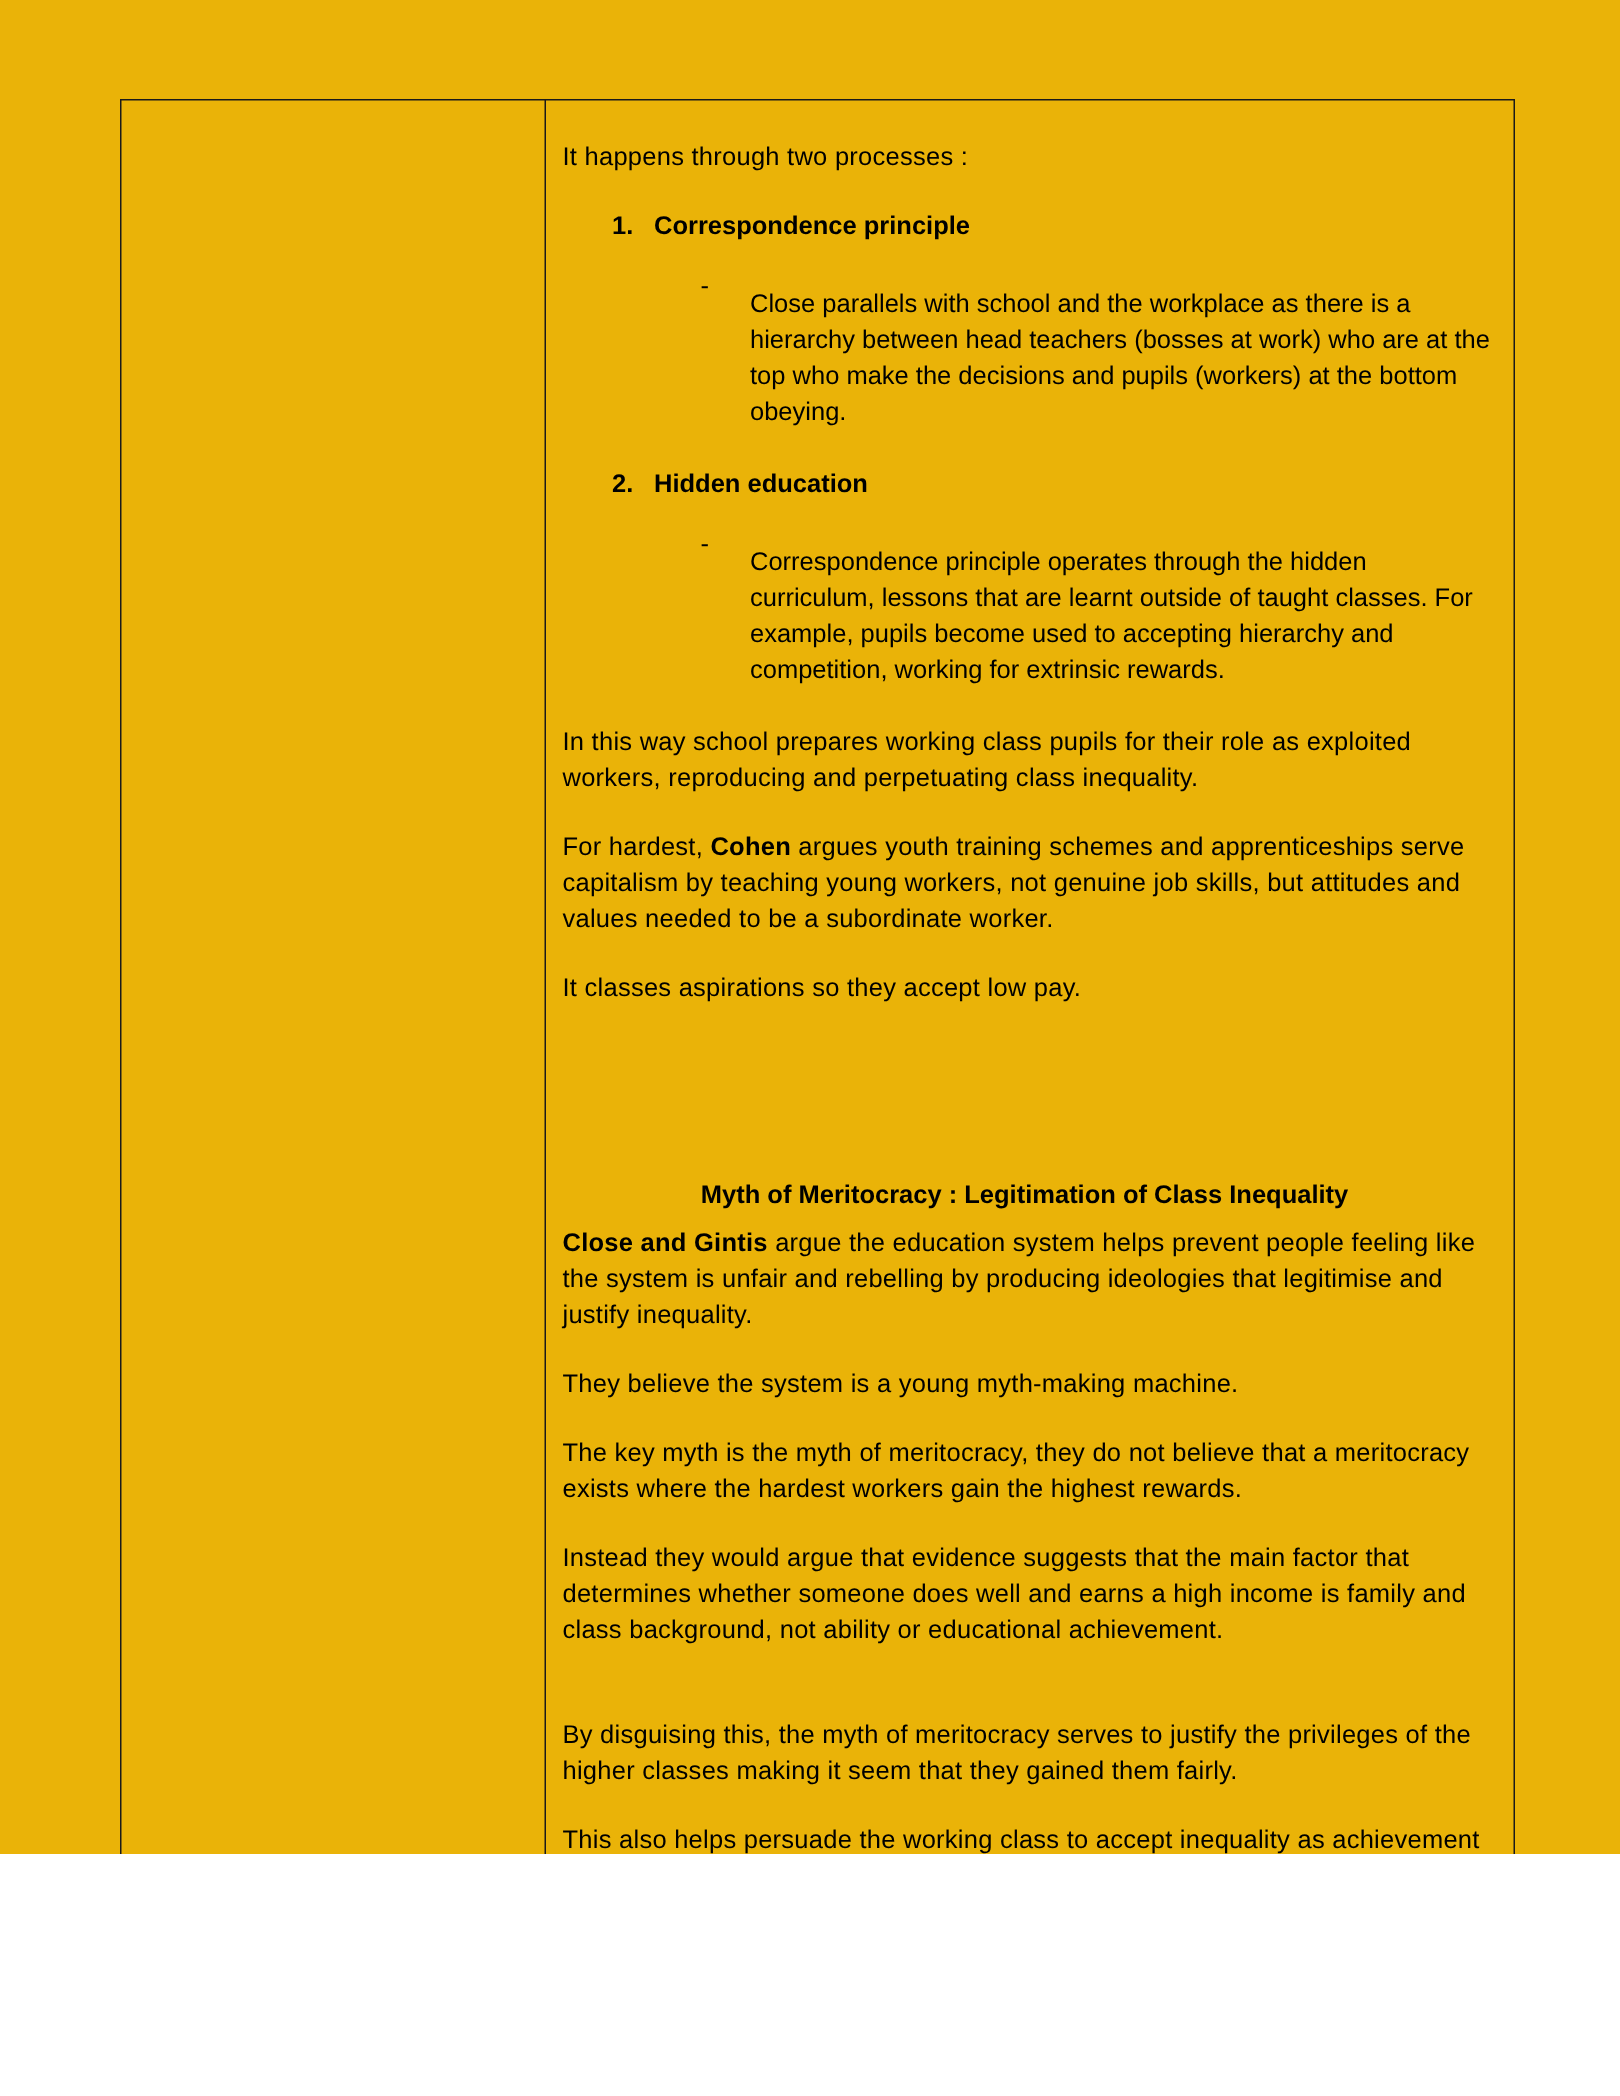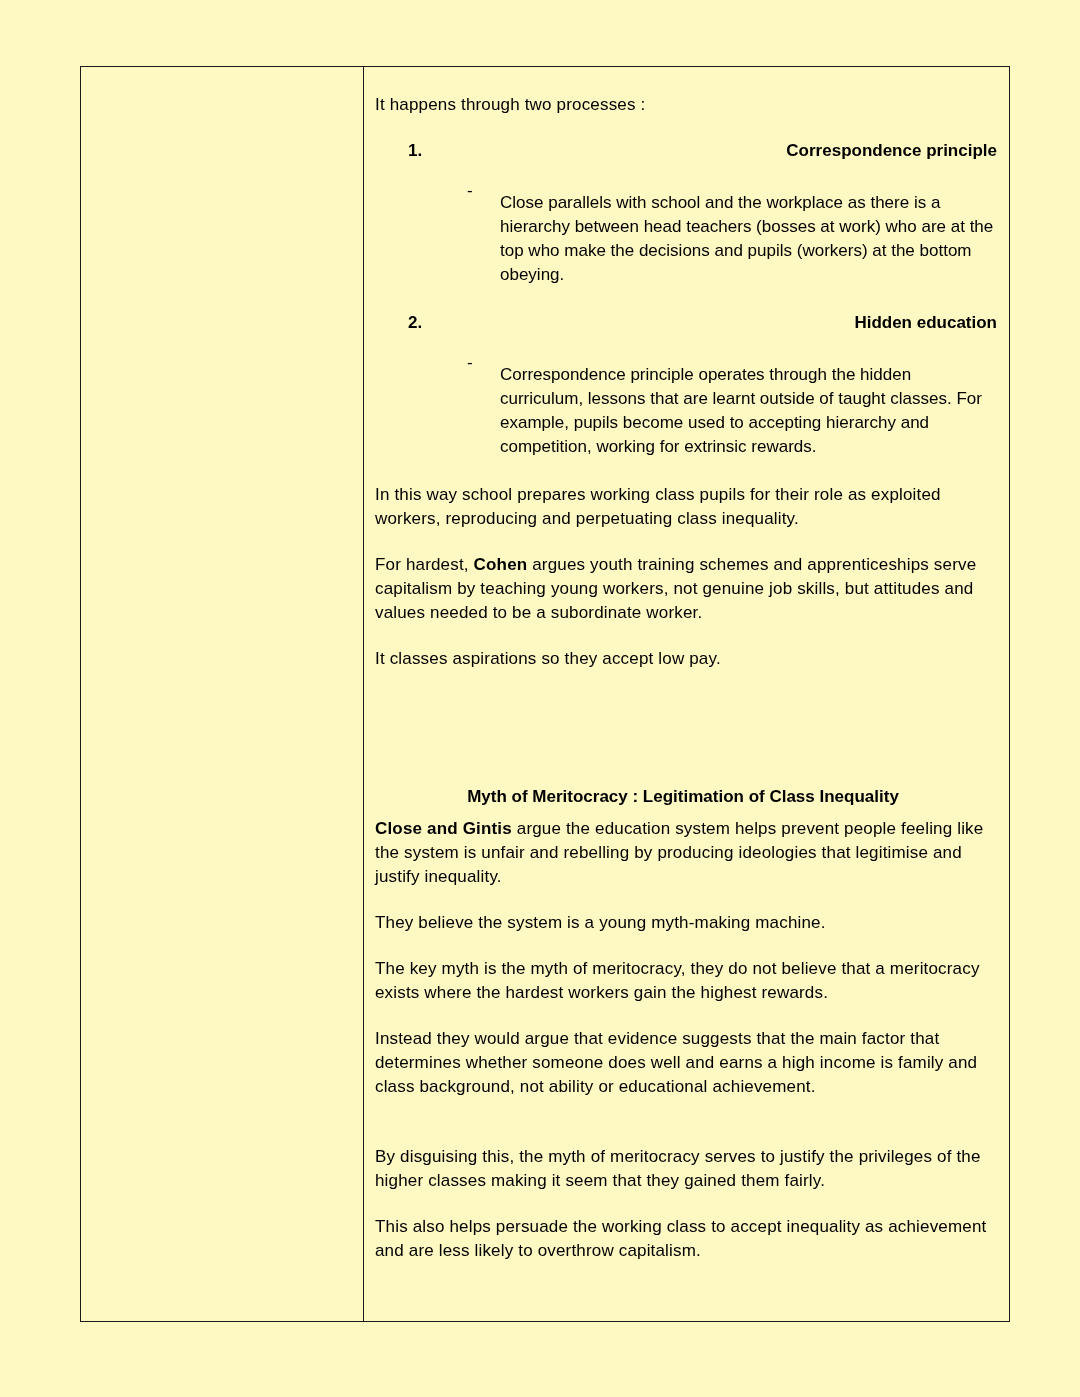--- a/index.html
+++ b/index.html
@@ -11,22 +11,22 @@
     width: 1080px;
     height: 1397px;
     font-family: "Liberation Sans", sans-serif;
     color: #000000;
     -webkit-font-smoothing: antialiased;
   }
 
   .page {
     position: relative;
     width: 1080px;
-    height: 1397px;
-    background: #fef9c3;
+    height: 1236px;
+    background: #eab308;
     overflow: hidden;
   }
 
   
   .doc-table {
     position: absolute;
     left: 80px;
     top: 66px;
     width: 927px;          
     height: 1256px;        
@@ -71,21 +71,20 @@
     font-size: 17px;
     line-height: 24px;
     font-weight: bold;
   }
   .num-item .marker {
     width: 28px;
     flex: 0 0 28px;
   }
   .num-item .num-text {
     flex: 1 1 auto;
-    text-align: right;
   }
 
   
   .dash-item {
     display: flex;
     margin: 16px 0 24px 0;
     padding-left: 92px;      
     font-size: 17px;
     line-height: 24px;
   }

